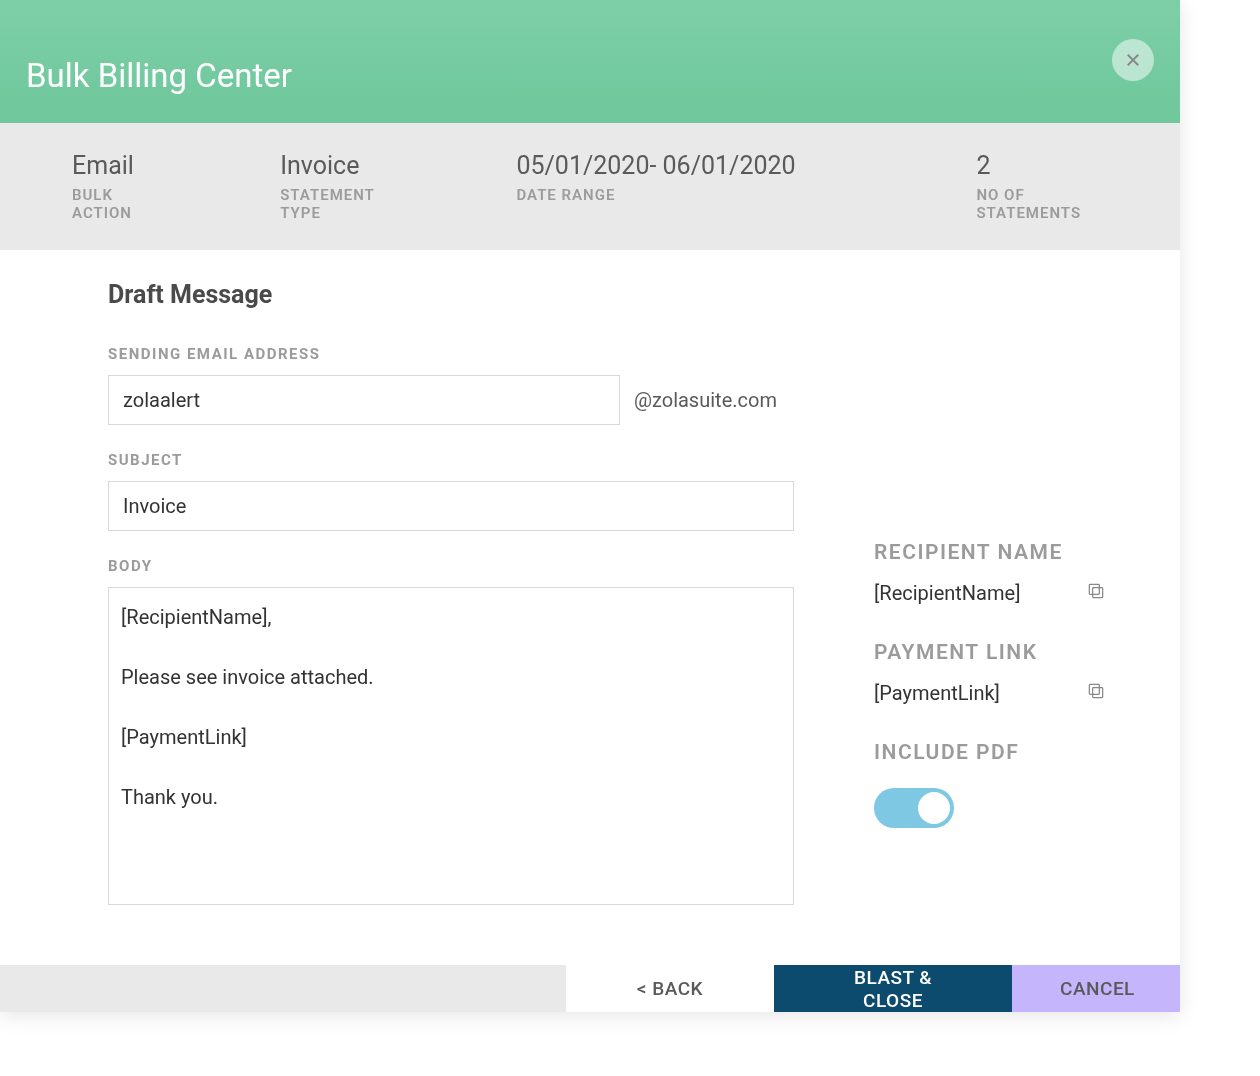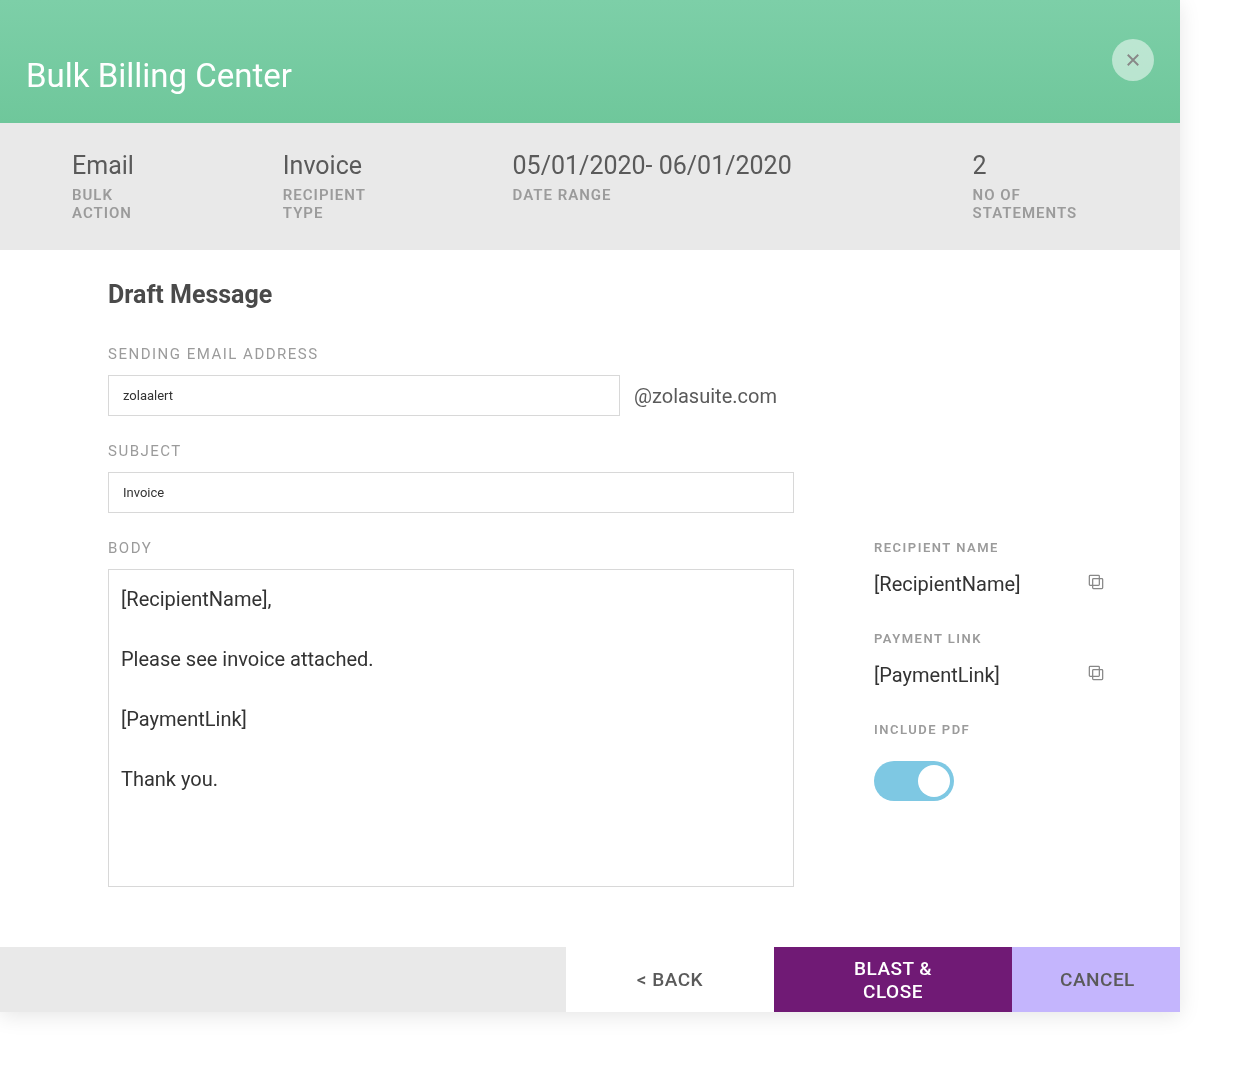--- a/index.html
+++ b/index.html
@@ -93,36 +93,36 @@
     }
     .section-title {
       font-size: 25px;
       color: #4a4a4a;
       font-weight: 700;
       margin-bottom: 36px;
     }
     .field-label {
       font-size: 15px;
       color: #9b9b9b;
-      font-weight: 400;
+      font-weight: 700;
       letter-spacing: 1.5px;
       margin-bottom: 12px;
     }
     .field-group {
       margin-bottom: 26px;
     }
     .email-row {
       display: flex;
       align-items: center;
       gap: 14px;
     }
     .text-input {
       border: 1px solid #d8d8d8;
       padding: 12px 14px;
-      font-size: 13px;
+      font-size: 20px;
       color: #333;
       font-family: inherit;
       width: 100%;
     }
     .email-input {
       width: 512px;
     }
     .email-suffix {
       font-size: 20px;
       color: #5a5a5a;
@@ -135,21 +135,21 @@
       font-family: inherit;
       width: 100%;
       height: 318px;
       resize: none;
       line-height: 1.5;
     }
     .side-group {
       margin-bottom: 34px;
     }
     .side-label {
-      font-size: 13px;
+      font-size: 21px;
       color: #9b9b9b;
       font-weight: 600;
       letter-spacing: 1.5px;
       margin-bottom: 12px;
     }
     .side-value-row {
       display: flex;
       align-items: center;
       justify-content: space-between;
       margin-top: 15px;
@@ -206,21 +206,21 @@
       cursor: pointer;
       padding: 0 48px;
       font-family: inherit;
     }
     .btn-back {
       background: #fff;
       color: #5a5a5a;
       width: 208px;
     }
     .btn-blast {
-      background: #701a75;
+      background: #0c4a6e;
       color: #fff;
       width: 238px;
     }
     .btn-cancel {
       background: #c4b5fd;
       color: #5a5a5a;
       width: 168px;
     }
   </style>
 </head>
@@ -236,21 +236,21 @@
     </button>
   </div>
 
   <div class="summary-bar">
     <div class="summary-item">
       <div class="summary-value">Email</div>
       <div class="summary-label">BULK ACTION</div>
     </div>
     <div class="summary-item">
       <div class="summary-value">Invoice</div>
-      <div class="summary-label">RECIPIENT TYPE</div>
+      <div class="summary-label">STATEMENT TYPE</div>
     </div>
     <div class="summary-item wide">
       <div class="summary-value">05/01/2020- 06/01/2020</div>
       <div class="summary-label">DATE RANGE</div>
     </div>
     <div class="summary-item">
       <div class="summary-value">2</div>
       <div class="summary-label">NO OF STATEMENTS</div>
     </div>
   </div>

